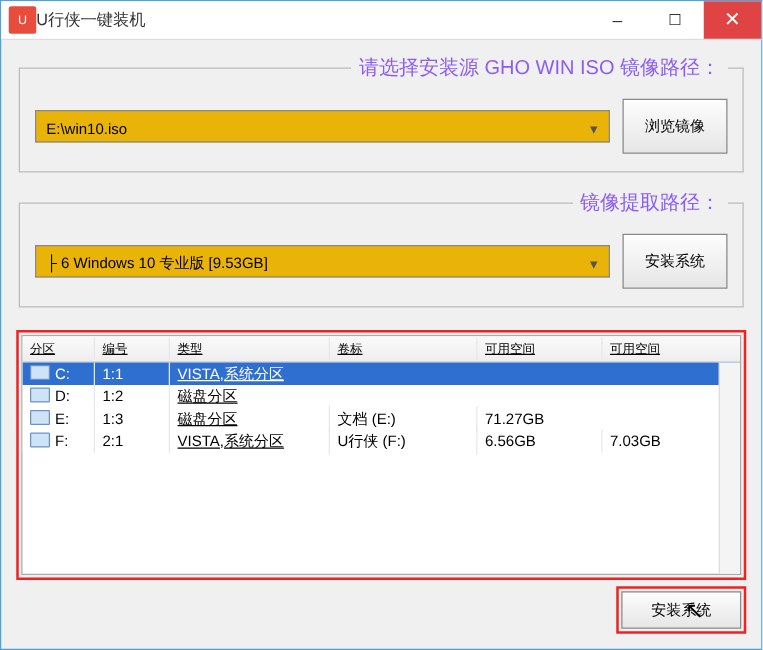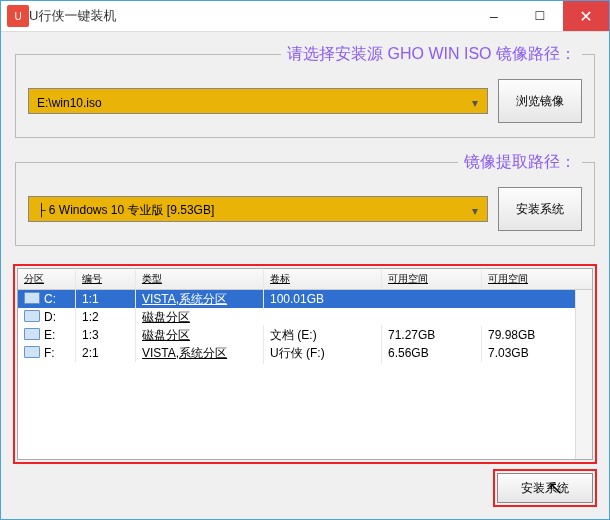--- a/index.html
+++ b/index.html
@@ -90,34 +90,32 @@
           <div class="col c2">类型</div>
           <div class="col c3">卷标</div>
           <div class="col c4">可用空间</div>
           <div class="col c5">可用空间</div>
         </div>
         <div id="rows-mount">
             <div class="list-row selected">
               <div class="col c0"><span class="drive-icon"></span>C:</div>
               <div class="col c1">1:1</div>
               <div class="col c2">VISTA,系统分区</div>
-              <div class="col c5">100.01GB</div>
             </div>
             <div class="list-row">
               <div class="col c0"><span class="drive-icon"></span>D:</div>
               <div class="col c1">1:2</div>
               <div class="col c2">磁盘分区</div>
             </div>
             <div class="list-row">
               <div class="col c0"><span class="drive-icon"></span>E:</div>
               <div class="col c1">1:3</div>
               <div class="col c2">磁盘分区</div>
               <div class="col c3">文档 (E:)</div>
               <div class="col c4">71.27GB</div>
-              <div class="col c5">79.98GB</div>
             </div>
             <div class="list-row">
               <div class="col c0"><span class="drive-icon"></span>F:</div>
               <div class="col c1">2:1</div>
               <div class="col c2">VISTA,系统分区</div>
               <div class="col c3">U行侠 (F:)</div>
               <div class="col c4">6.56GB</div>
               <div class="col c5">7.03GB</div>
             </div>
           </div>

